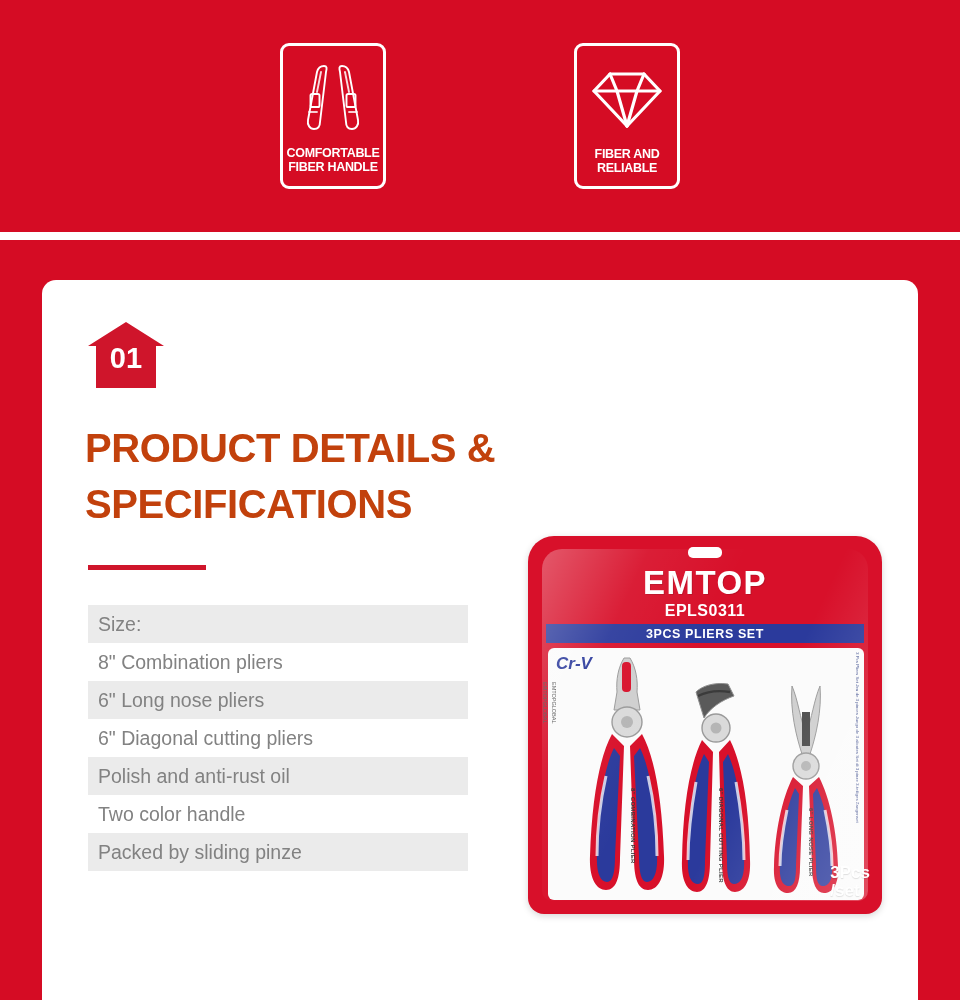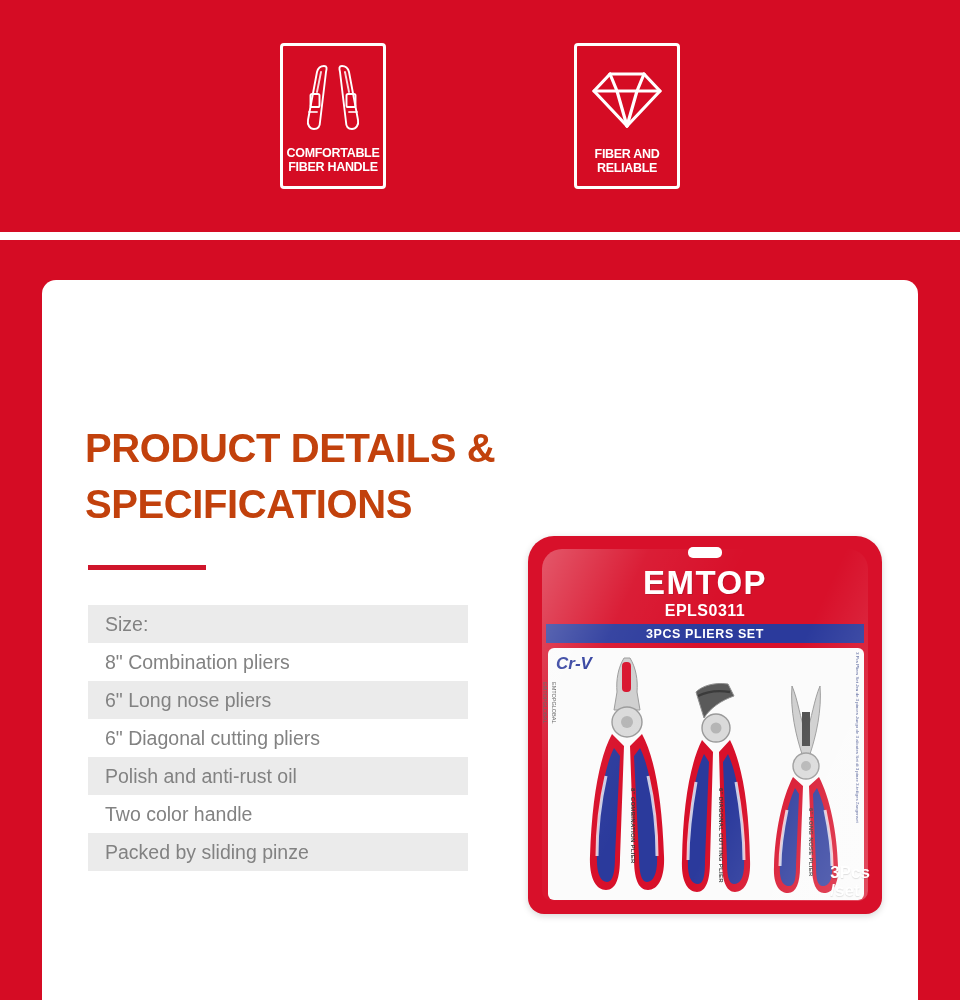--- a/index.html
+++ b/index.html
@@ -32,21 +32,21 @@
     width: 960px; height: 232px;
     display: flex;
     align-items: center;
     justify-content: center;
     gap: 188px;
   }
   .badge {
     width: 106px;
     height: 146px;
     border: 3px solid #ffffff;
-    border-radius: 4px;
+    border-radius: 9px;
     display: flex;
     flex-direction: column;
     align-items: center;
     justify-content: flex-start;
     padding-top: 14px;
     position: relative;
   }
   .badge-icon {
     flex: 0 0 auto;
     height: 78px;
@@ -135,21 +135,21 @@
   
   .spec-list {
     position: absolute;
     left: 46px; top: 325px;
     width: 380px;
   }
   .spec-row {
     height: 38px;
     display: flex;
     align-items: center;
-    padding-left: 17px;
+    padding-left: 10px;
     color: #828282;
     font-size: 19.5px;
     font-weight: normal;
     font-family: "Liberation Sans", sans-serif;
     white-space: nowrap;
   }
   .spec-row.alt { background: #ebebeb; }
   .spec-row.plain { background: #ffffff; }
 
   
@@ -354,20 +354,26 @@
       </div>
 
     </div>
   </div>
 
   <div class="banner-gap"></div>
   <div class="body-backdrop"></div>
 
   <div class="content-card">
 
+    <div class="house-badge">
+      <svg width="80" height="70" viewBox="0 0 80 70">
+        <path d="M40 2 L78 26 L70 26 L70 68 L10 68 L10 26 L2 26 Z" fill="#cf152b"></path>
+      </svg>
+      <div class="house-num">01</div>
+    </div>
 
     <div class="section-title">
       <div>PRODUCT DETAILS &amp;</div>
       <div>SPECIFICATIONS</div>
     </div>
     <div class="title-rule"></div>
 
     <div class="spec-list">
       <div class="spec-row alt">Size:</div>
       <div class="spec-row plain">8" Combination pliers</div>

